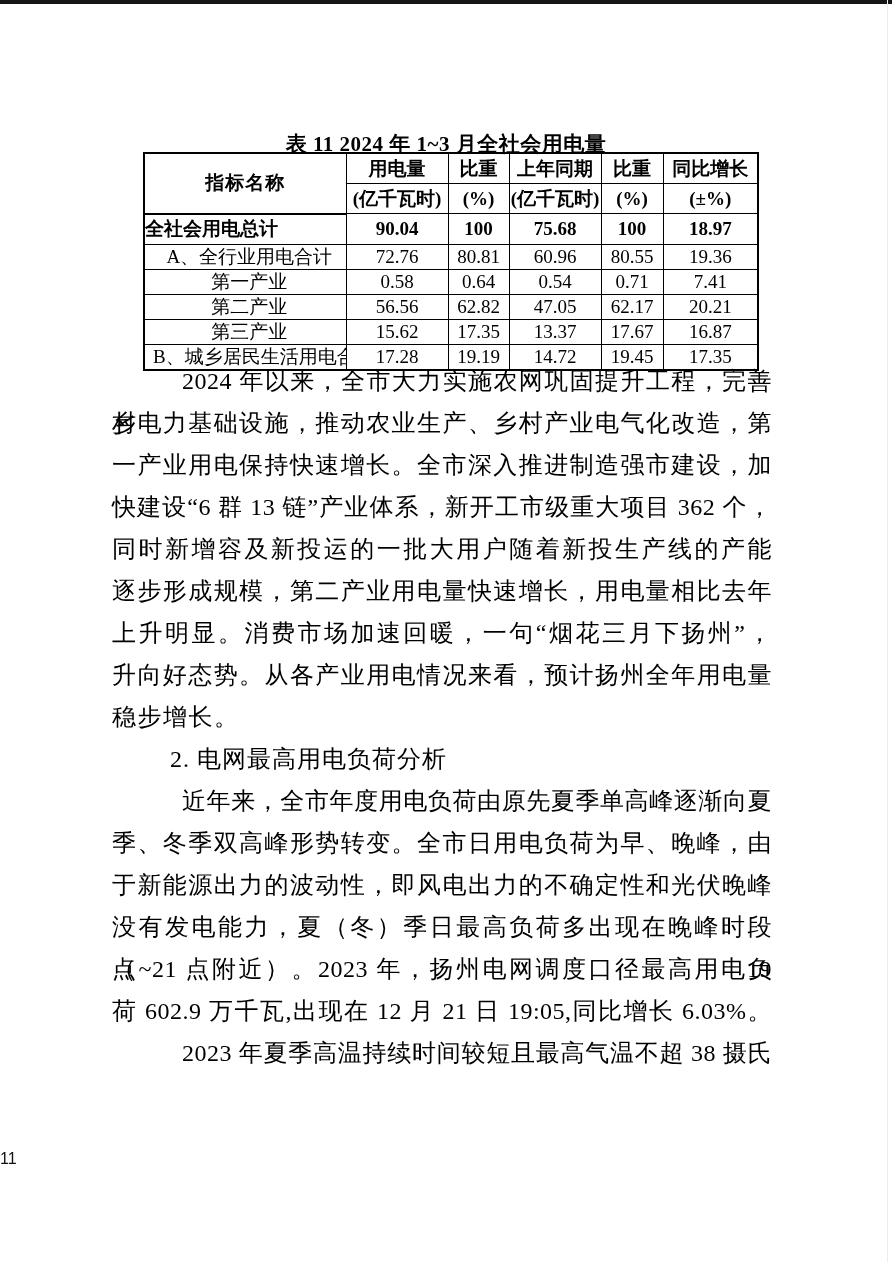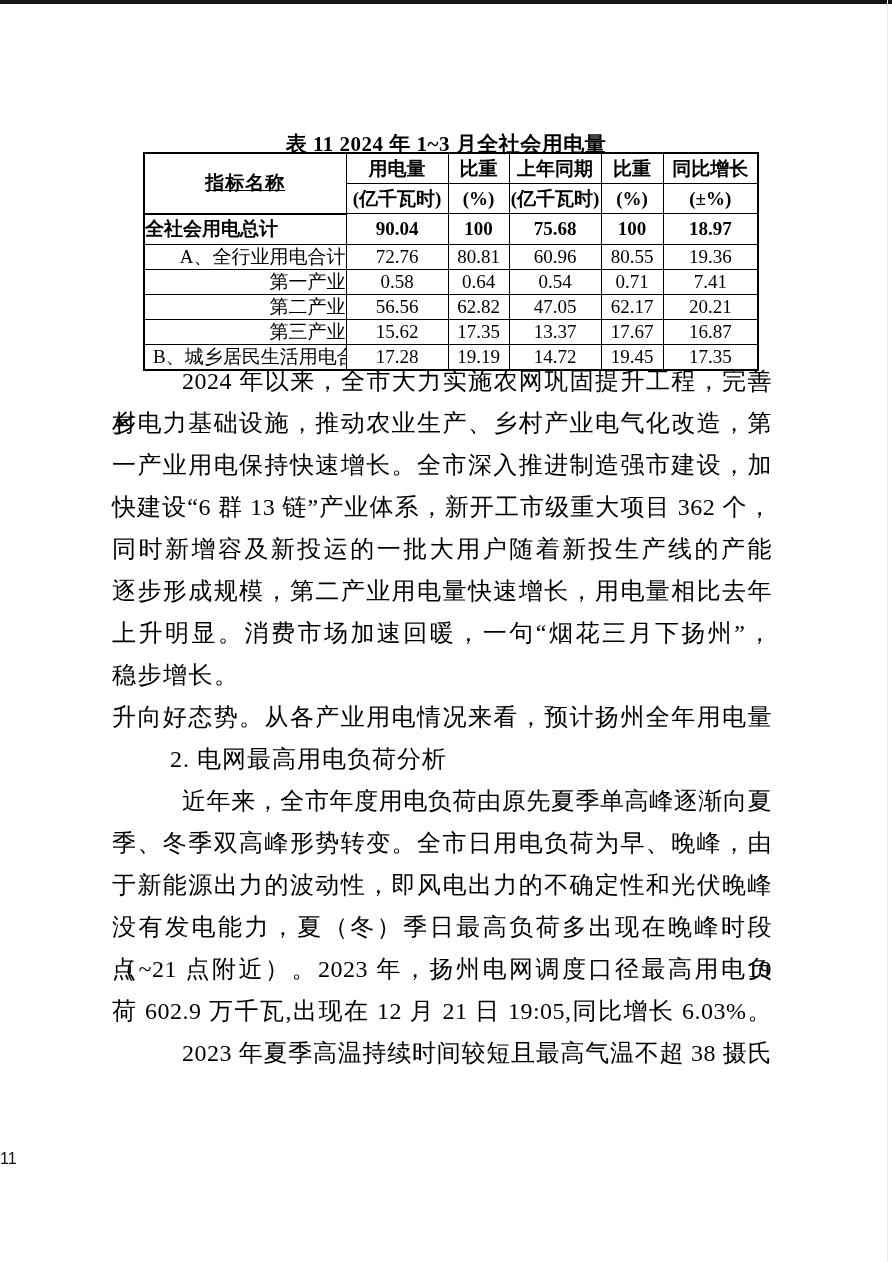--- a/index.html
+++ b/index.html
@@ -20,23 +20,23 @@
     position:absolute;left:143px;top:152px;width:614px;
     border-collapse:collapse;table-layout:fixed;
     border:2px solid #000;
   }
   .stats-table th,.stats-table td{
     border:1px solid #000;font-size:19px;padding:0;line-height:1.15;
     overflow:hidden;white-space:nowrap;
   }
   .stats-table th{font-weight:bold;text-align:center;height:29px;}
   .stats-table td{height:24px;text-align:center;font-weight:normal;}
-  .stats-table td.label{text-align:right;padding-left:8px;}
+  .stats-table td.label{text-align:center;padding-left:8px;}
   .stats-table tr.total-row td{font-weight:bold;height:28px;}
-  .stats-table th.rowspan-head{letter-spacing:1px;text-decoration:underline;}
+  .stats-table th.rowspan-head{letter-spacing:1px;}
   .stats-table tr.header-divider th{border-top:2px solid #000;}
 
   .text-block{position:absolute;left:112px;top:360px;width:660px;}
   .tline{
     height:42px;line-height:42px;font-size:24px;letter-spacing:0.5px;
     text-align:justify;text-align-last:justify;
   }
   .tline.indent{text-indent:70px;}
   .tline.end{text-align-last:left;letter-spacing:1.5px;}
   .tline.heading{
@@ -137,22 +137,22 @@
 </table>
 
 <div class="text-block">
   <div class="tline indent">2024 年以来，全市大力实施农网巩固提升工程，完善乡</div>
   <div class="tline">村电力基础设施，推动农业生产、乡村产业电气化改造，第</div>
   <div class="tline">一产业用电保持快速增长。全市深入推进制造强市建设，加</div>
   <div class="tline">快建设“6 群 13 链”产业体系，新开工市级重大项目 362 个，</div>
   <div class="tline">同时新增容及新投运的一批大用户随着新投生产线的产能</div>
   <div class="tline">逐步形成规模，第二产业用电量快速增长，用电量相比去年</div>
   <div class="tline">上升明显。消费市场加速回暖，一句“烟花三月下扬州”，</div>
+  <div class="tline">升向好态势。从各产业用电情况来看，预计扬州全年用电量</div>
   <div class="tline end">稳步增长。</div>
-  <div class="tline">升向好态势。从各产业用电情况来看，预计扬州全年用电量</div>
 
   <div class="tline heading">2. 电网最高用电负荷分析</div>
 
   <div class="tline indent">近年来，全市年度用电负荷由原先夏季单高峰逐渐向夏</div>
   <div class="tline">季、冬季双高峰形势转变。全市日用电负荷为早、晚峰，由</div>
   <div class="tline">于新能源出力的波动性，即风电出力的不确定性和光伏晚峰</div>
   <div class="tline">没有发电能力，夏（冬）季日最高负荷多出现在晚峰时段（19</div>
   <div class="tline">点~21 点附近）。2023 年，扬州电网调度口径最高用电负</div>
   <div class="tline">荷 602.9 万千瓦,出现在 12 月 21 日 19:05,同比增长 6.03%。</div>
 

